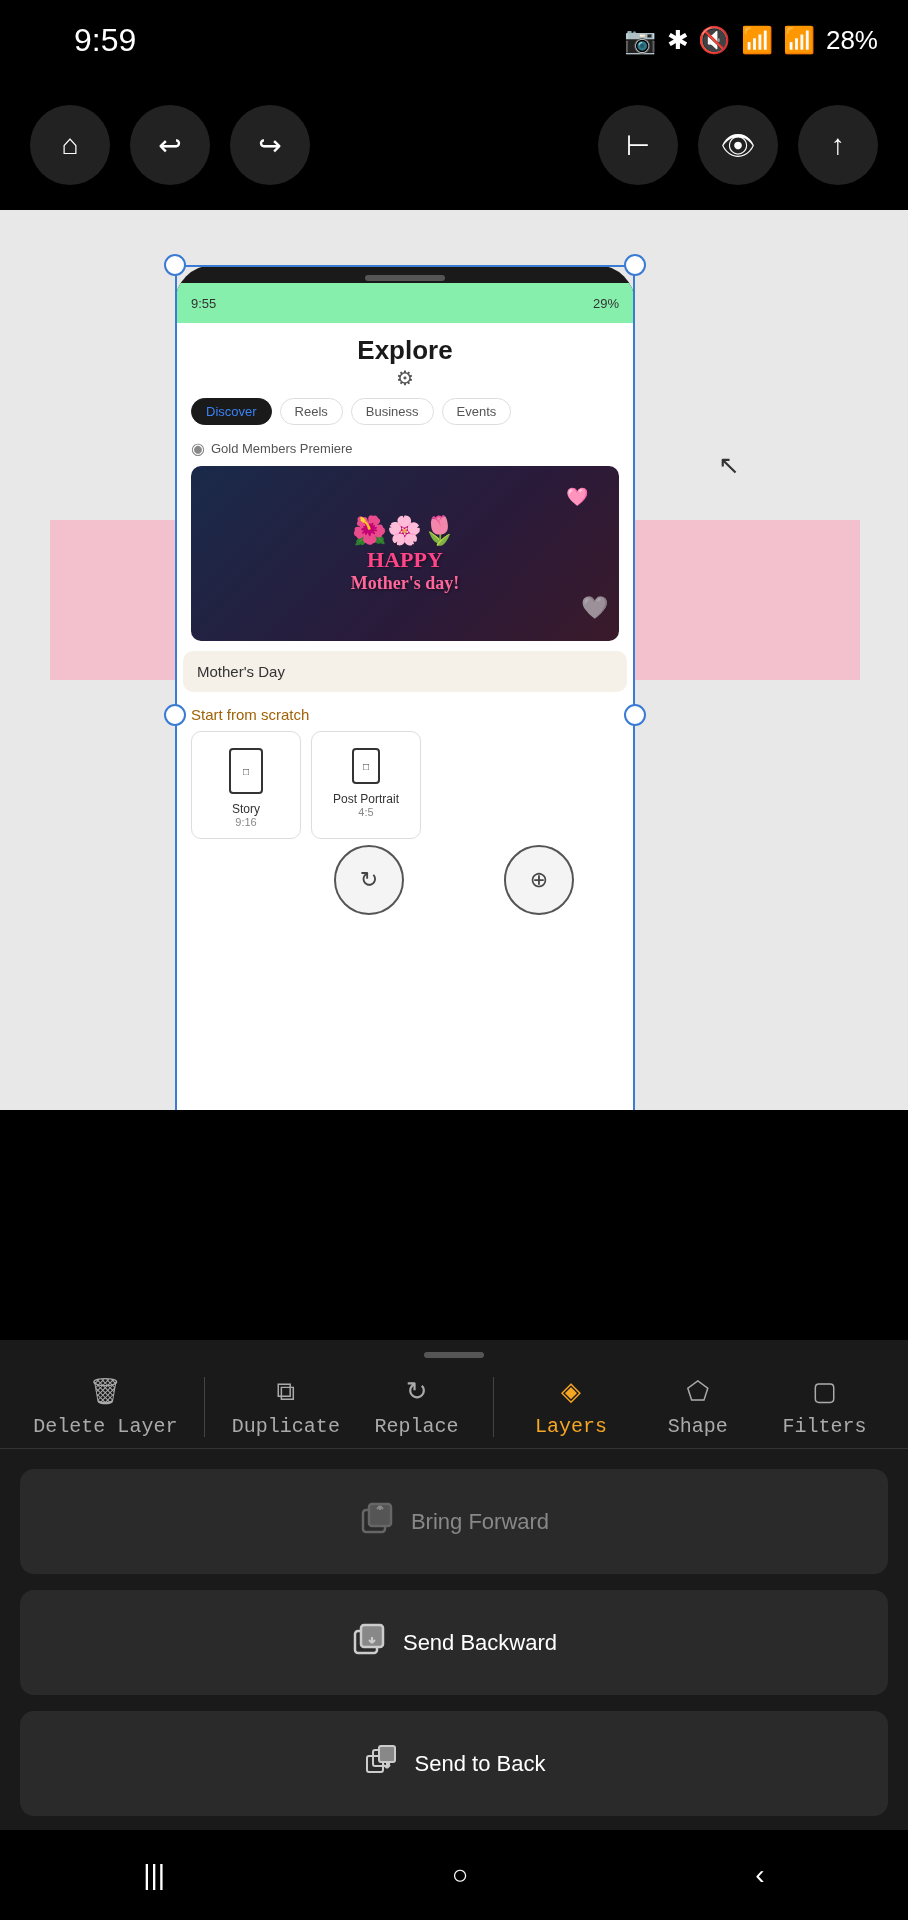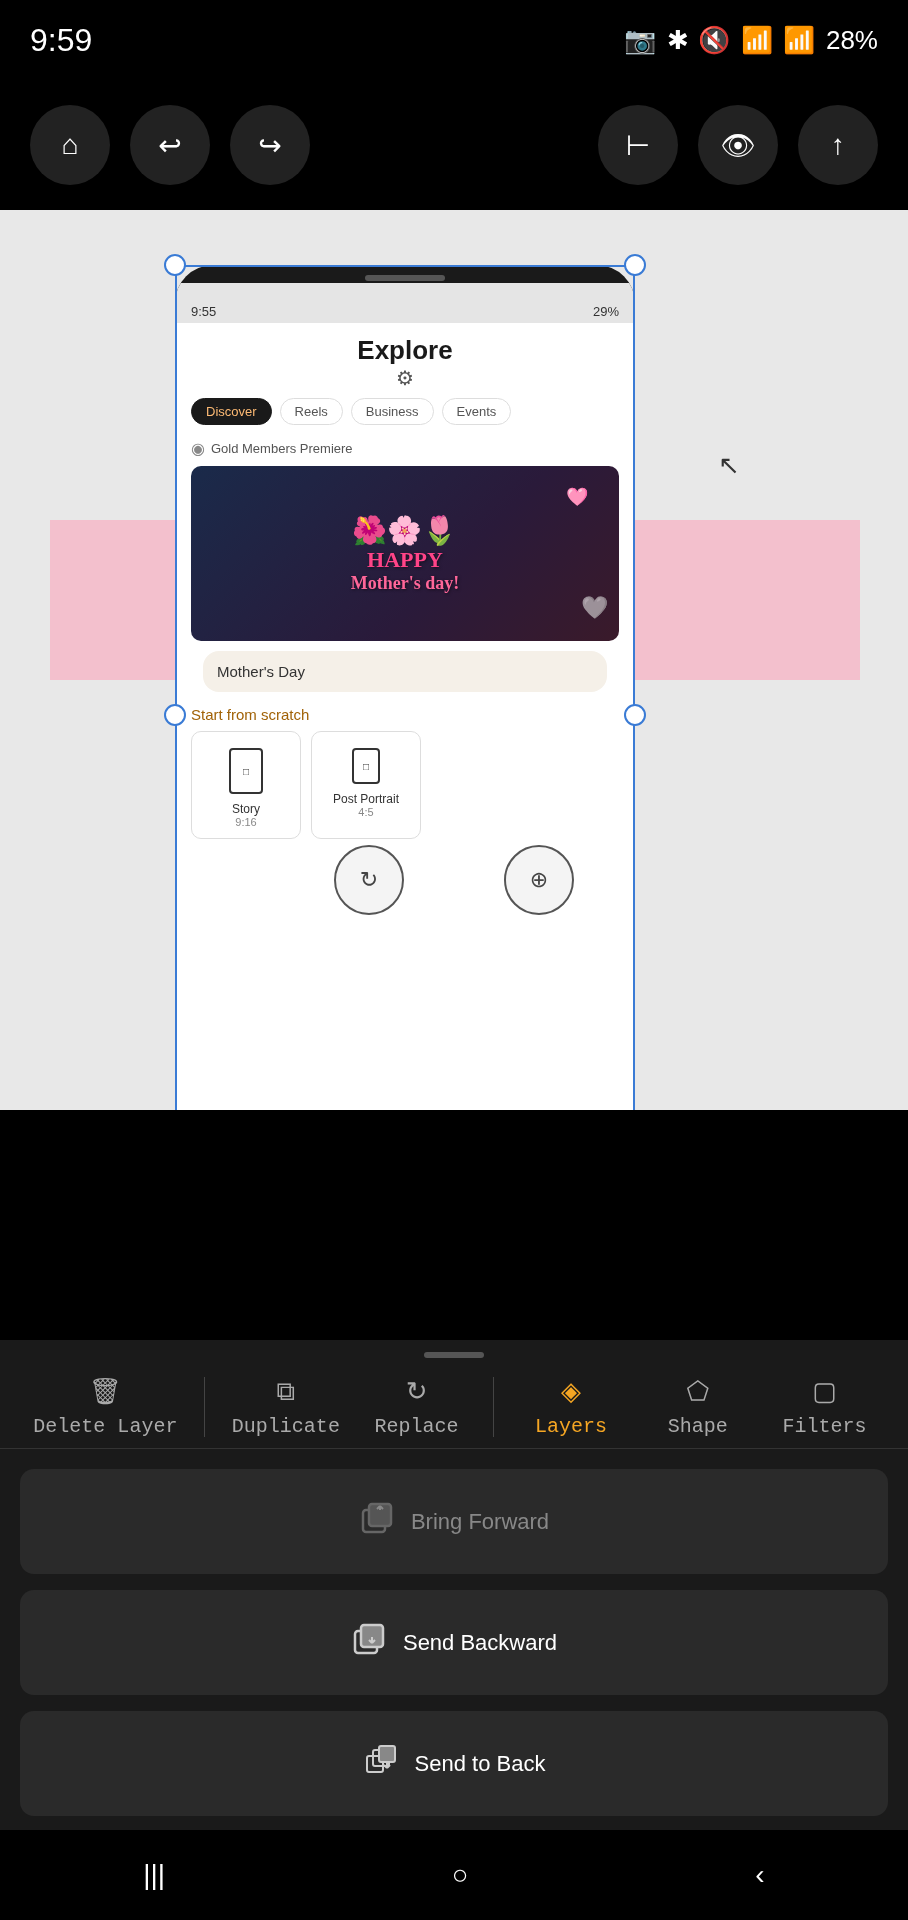--- a/index.html
+++ b/index.html
@@ -23,20 +23,21 @@
       display: flex;
       align-items: center;
       justify-content: space-between;
       padding: 0 30px;
       z-index: 100;
     }
     .status-time {
       color: #fff;
       font-size: 32px;
       font-weight: 500;
+      margin-left: 44px;
     }
     .status-icons {
       display: flex;
       align-items: center;
       gap: 10px;
       color: #fff;
       font-size: 26px;
     }
 
     
@@ -147,26 +148,26 @@
       top: 10px;
       left: 50%;
       transform: translateX(-50%);
       width: 80px;
       height: 6px;
       background: #555;
       border-radius: 3px;
       z-index: 5;
     }
     .phone-status {
-      background: #e5e5e5;
+      background: #86efac;
       height: 40px;
       display: flex;
       align-items: flex-end;
       justify-content: space-between;
-      padding: 4px 16px;
+      padding: 12px 16px;
       font-size: 13px;
       color: #333;
       margin-top: 18px;
     }
     .phone-screen {
       background: #fff;
       height: calc(100% - 58px - 50px);
       overflow: hidden;
     }
 
@@ -197,21 +198,21 @@
       padding: 5px 14px;
       border-radius: 20px;
       font-size: 13px;
       border: 1.5px solid #ddd;
       background: #fff;
       color: #555;
       white-space: nowrap;
     }
     .tab-pill.active {
       background: #1a1a1a;
-      color: #fdba74;
+      color: #3b82f6;
       border-color: #1a1a1a;
     }
     .gold-row {
       display: flex;
       align-items: center;
       gap: 6px;
       padding: 4px 16px 8px;
       font-size: 13px;
       color: #555;
     }
@@ -257,22 +258,22 @@
     }
     .featured-heart2 {
       position: absolute;
       bottom: 20px;
       right: 10px;
       font-size: 22px;
       color: rgba(255,200,200,0.6);
     }
     .featured-label {
       background: #f5f0e8;
-      margin: 0 28px 10px;
-      border-radius: 16px;
+      margin: 0 8px 10px;
+      border-radius: 10px;
       padding: 12px 14px;
       font-size: 15px;
       color: #333;
     }
     .scratch-title {
       padding: 4px 16px 8px;
       font-size: 15px;
       color: #a16207;
     }
     .templates-row {

